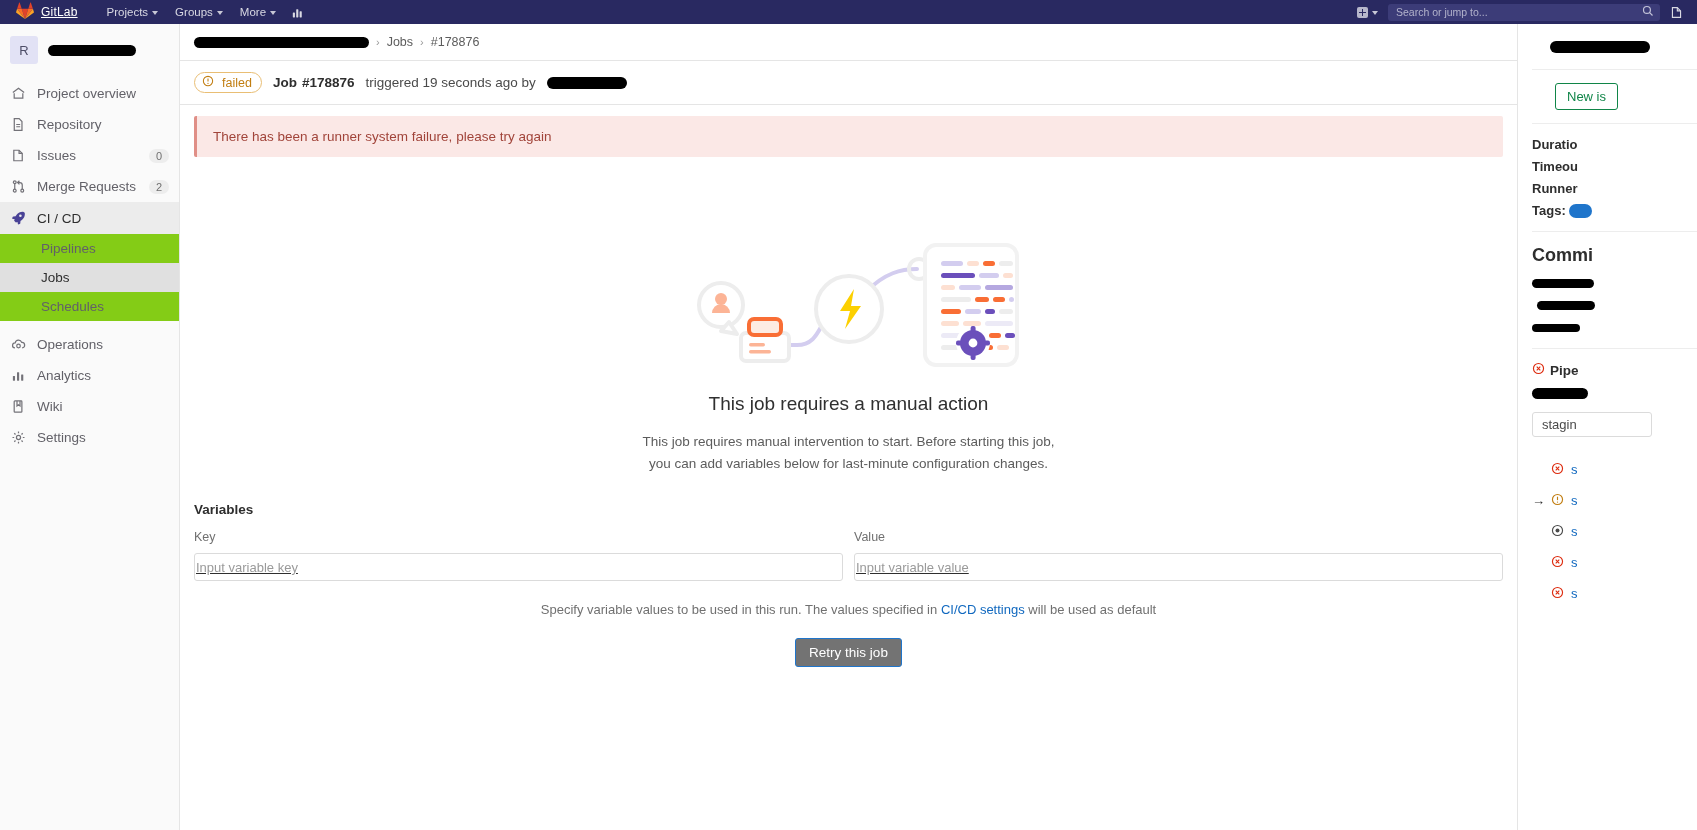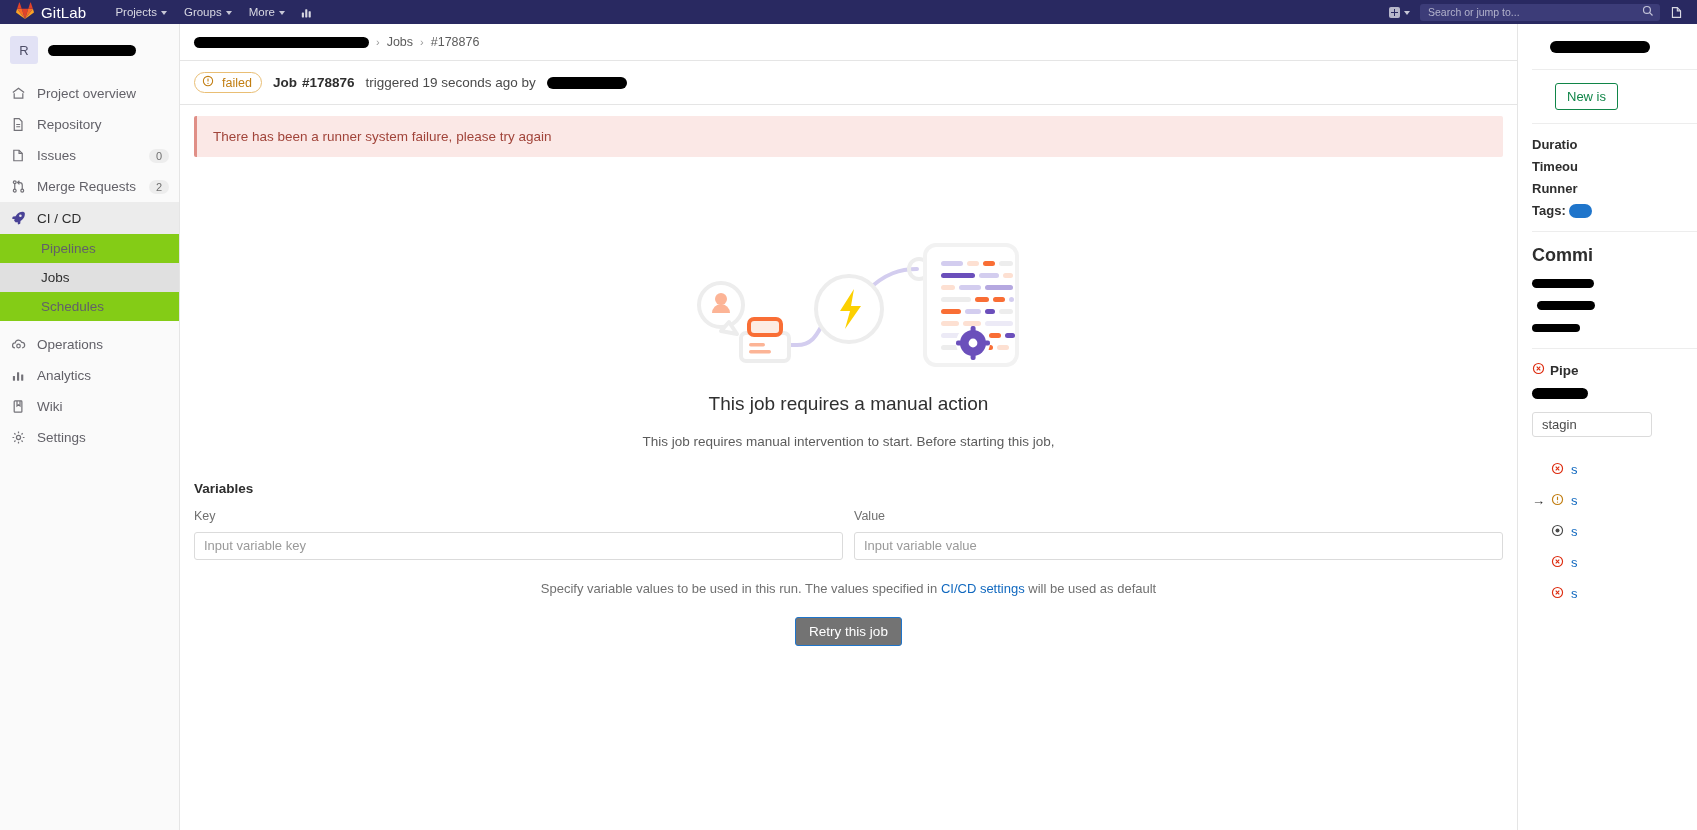--- a/index.html
+++ b/index.html
@@ -17,40 +17,40 @@
   
   .navbar {
     height: 24px;
     background: #292961;
     display: flex;
     align-items: center;
     padding: 0 8px;
     position: relative;
   }
   .nav-logo-wrap { display: flex; align-items: center; gap: 7px; margin-right: 22px; padding-left: 8px; }
-  .nav-logo-text { color: #fff; font-size: 15px; letter-spacing: .2px; }
+  .nav-logo-text { color: #fff; font-size: 12px; letter-spacing: .2px; text-decoration: underline; }
   .nav-item {
     color: #d9d9e3; font-size: 11.5px; padding: 3px 7px; margin-right: 3px;
     display: flex; align-items: center; gap: 4px; cursor: pointer; border-radius: 3px;
   }
   .caret { display:inline-block; width:0; height:0; border-left:3.5px solid transparent; border-right:3.5px solid transparent; border-top:4px solid #c7c7d6; margin-top:1px;}
   .nav-chart-icon { padding: 2px 6px; cursor: pointer; display:flex; align-items:center;}
   .nav-right { margin-left: auto; display: flex; align-items: center; gap: 4px; }
   .plus-box {
     width: 11px; height: 11px; background: #b7b7cb; border-radius: 2px;
     position: relative; display:inline-block;
   }
   .plus-box::before, .plus-box::after {
     content:""; position:absolute; background:#292961;
   }
   .plus-box::before { left:5px; top:2px; width:1px; height:7px; }
   .plus-box::after { left:2px; top:5px; width:7px; height:1px; }
   .nav-plus { display:flex; align-items:center; gap:4px; padding: 2px 6px; cursor:pointer;}
   .search-box {
-    width: 240px; height: 17px; background: #3c3c78; border-radius: 3px;
+    width: 272px; height: 17px; background: #3c3c78; border-radius: 3px;
     display: flex; align-items: center; padding: 0 6px; cursor: text;
   }
   .search-box input {
     flex: 1; background: transparent; border: 0; outline: 0;
     color: #d4d4e4; font-size: 10.5px; font-family: inherit;
   }
   .search-box input::placeholder { color: #b3b3cc; }
   .nav-icon-btn { padding: 2px 6px; cursor: pointer; display:flex; align-items:center;}
 
   
@@ -117,22 +117,23 @@
   .es-desc { font-size: 13.5px; color: #5c5c5c; line-height: 1.62; margin-top: 7px; }
 
   
   .vars { margin: 28px 14px 0 14px; }
   .vars-title { font-size: 13.5px; font-weight: bold; color: #2e2e2e; }
   .vars-row { display: flex; gap: 11px; margin-top: 13px; }
   .vars-col { flex: 1; }
   .vars-label { font-size: 12.5px; color: #707070; margin-bottom: 9px; }
   .vars-input {
     width: 100%; height: 28px; border: 1px solid #dbdbdb; border-radius: 3px;
-    padding: 0 9px; font-size: 13px; font-family: inherit; color: #2e2e2e; outline: none;
+    padding: 0 1px; font-size: 13px; font-family: inherit; color: #2e2e2e; outline: none;
     background: #fff;
+    text-decoration: underline;
   }
   .vars-input::placeholder { color: #9a9a9a; }
   .vars-note { text-align: center; font-size: 13px; color: #707070; margin-top: 21px; }
   .link { color: #1068bf; cursor: pointer; }
   .retry-wrap { text-align: center; margin-top: 21px; }
   .btn-retry {
     background: #737373; border: 1px solid #1f75cb; color: #fff;
     font-size: 13.5px; font-family: inherit; padding: 6px 13px;
     border-radius: 3px; cursor: pointer;
   }
@@ -433,20 +434,21 @@
             <rect x="291.6" y="111" width="5" height="6" rx="2"></rect>
             <rect x="291.6" y="139" width="5" height="6" rx="2"></rect>
             <rect x="277" y="125.5" width="6" height="5" rx="2"></rect>
             <rect x="305" y="125.5" width="6" height="5" rx="2"></rect>
           </g>
         </svg>
       </span>
       <h2 class="es-title">This job requires a manual action</h2>
       <div class="es-desc">
         <div>This job requires manual intervention to start. Before starting this job,</div>
+        <div>you can add variables below for last-minute configuration changes.</div>
       </div>
     </div>
 
     <div class="vars">
       <div class="vars-title">Variables</div>
       <div class="vars-row">
         <div class="vars-col">
           <div class="vars-label">Key</div>
           <input class="vars-input" placeholder="Input variable key" style="">
         </div>

